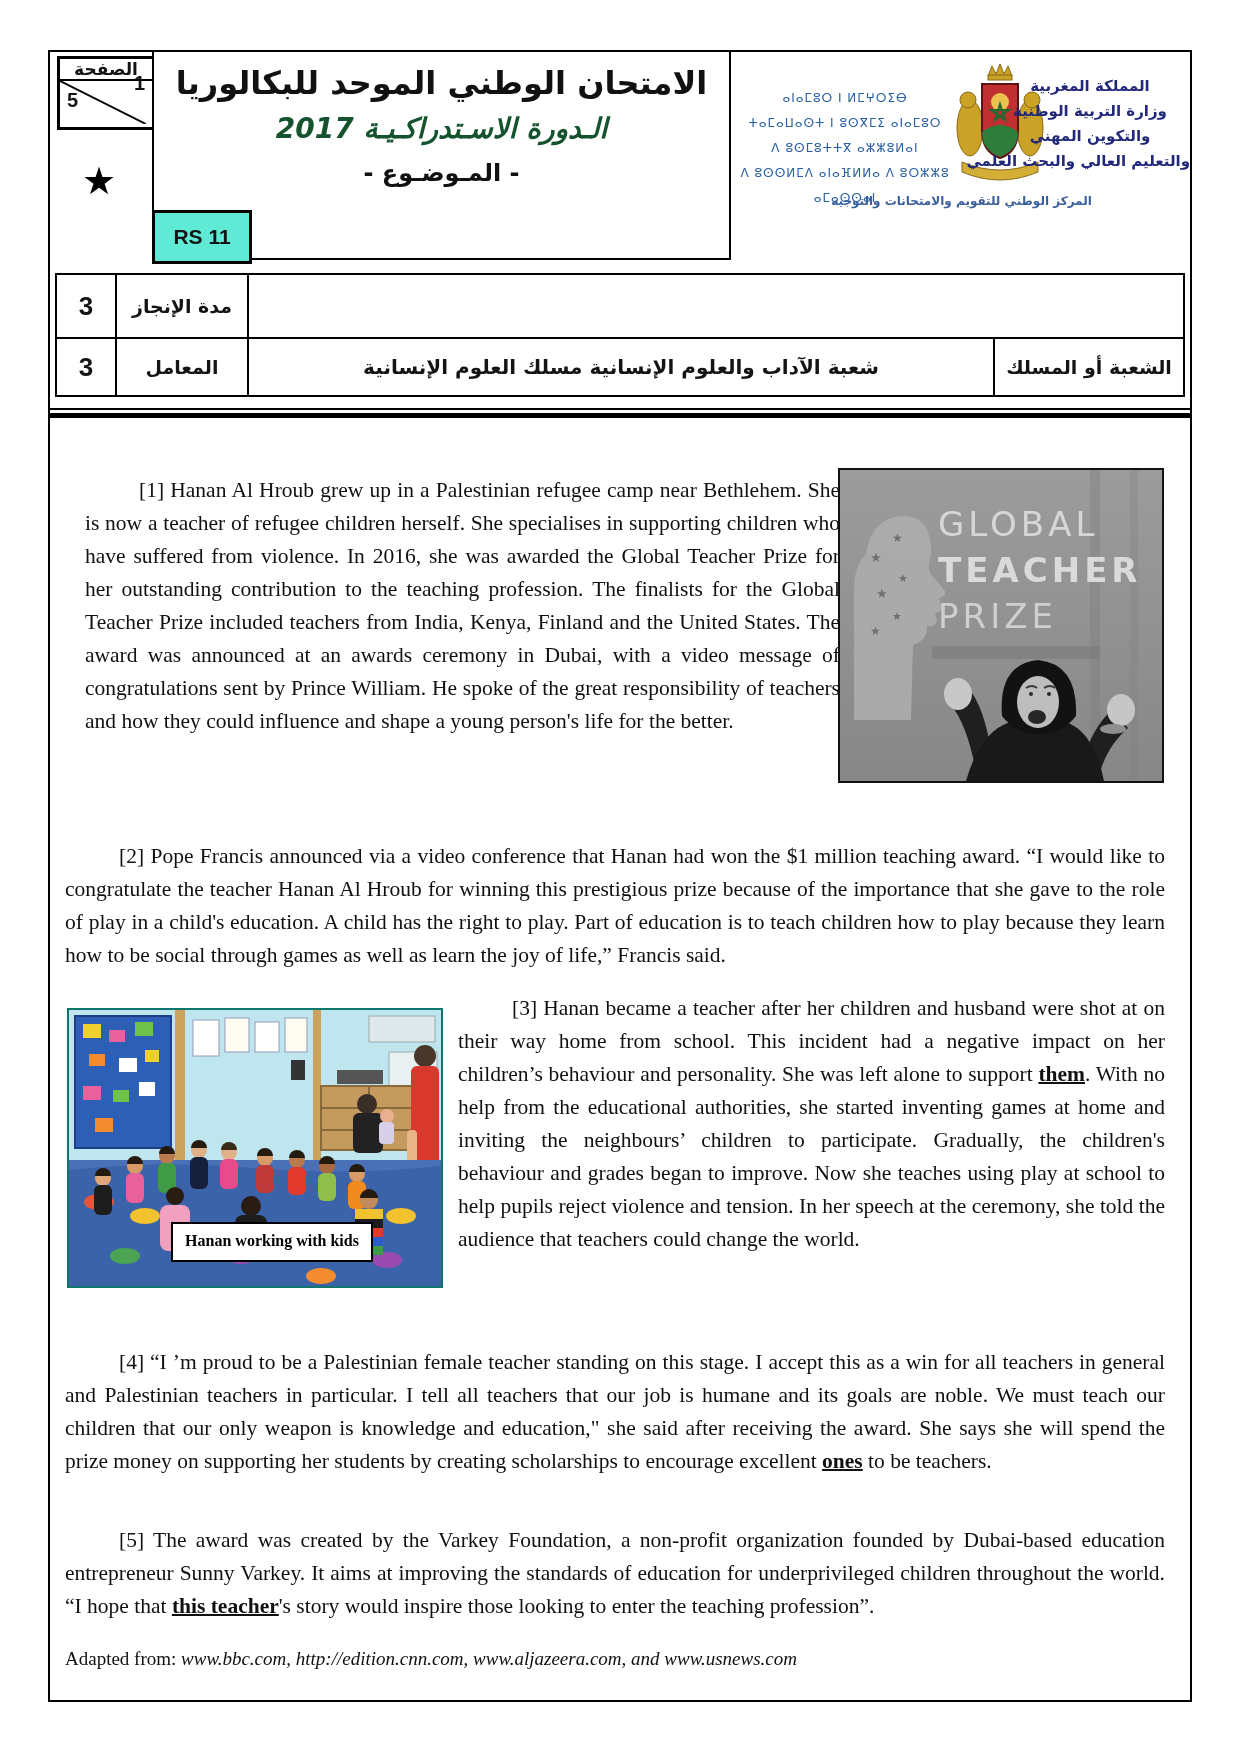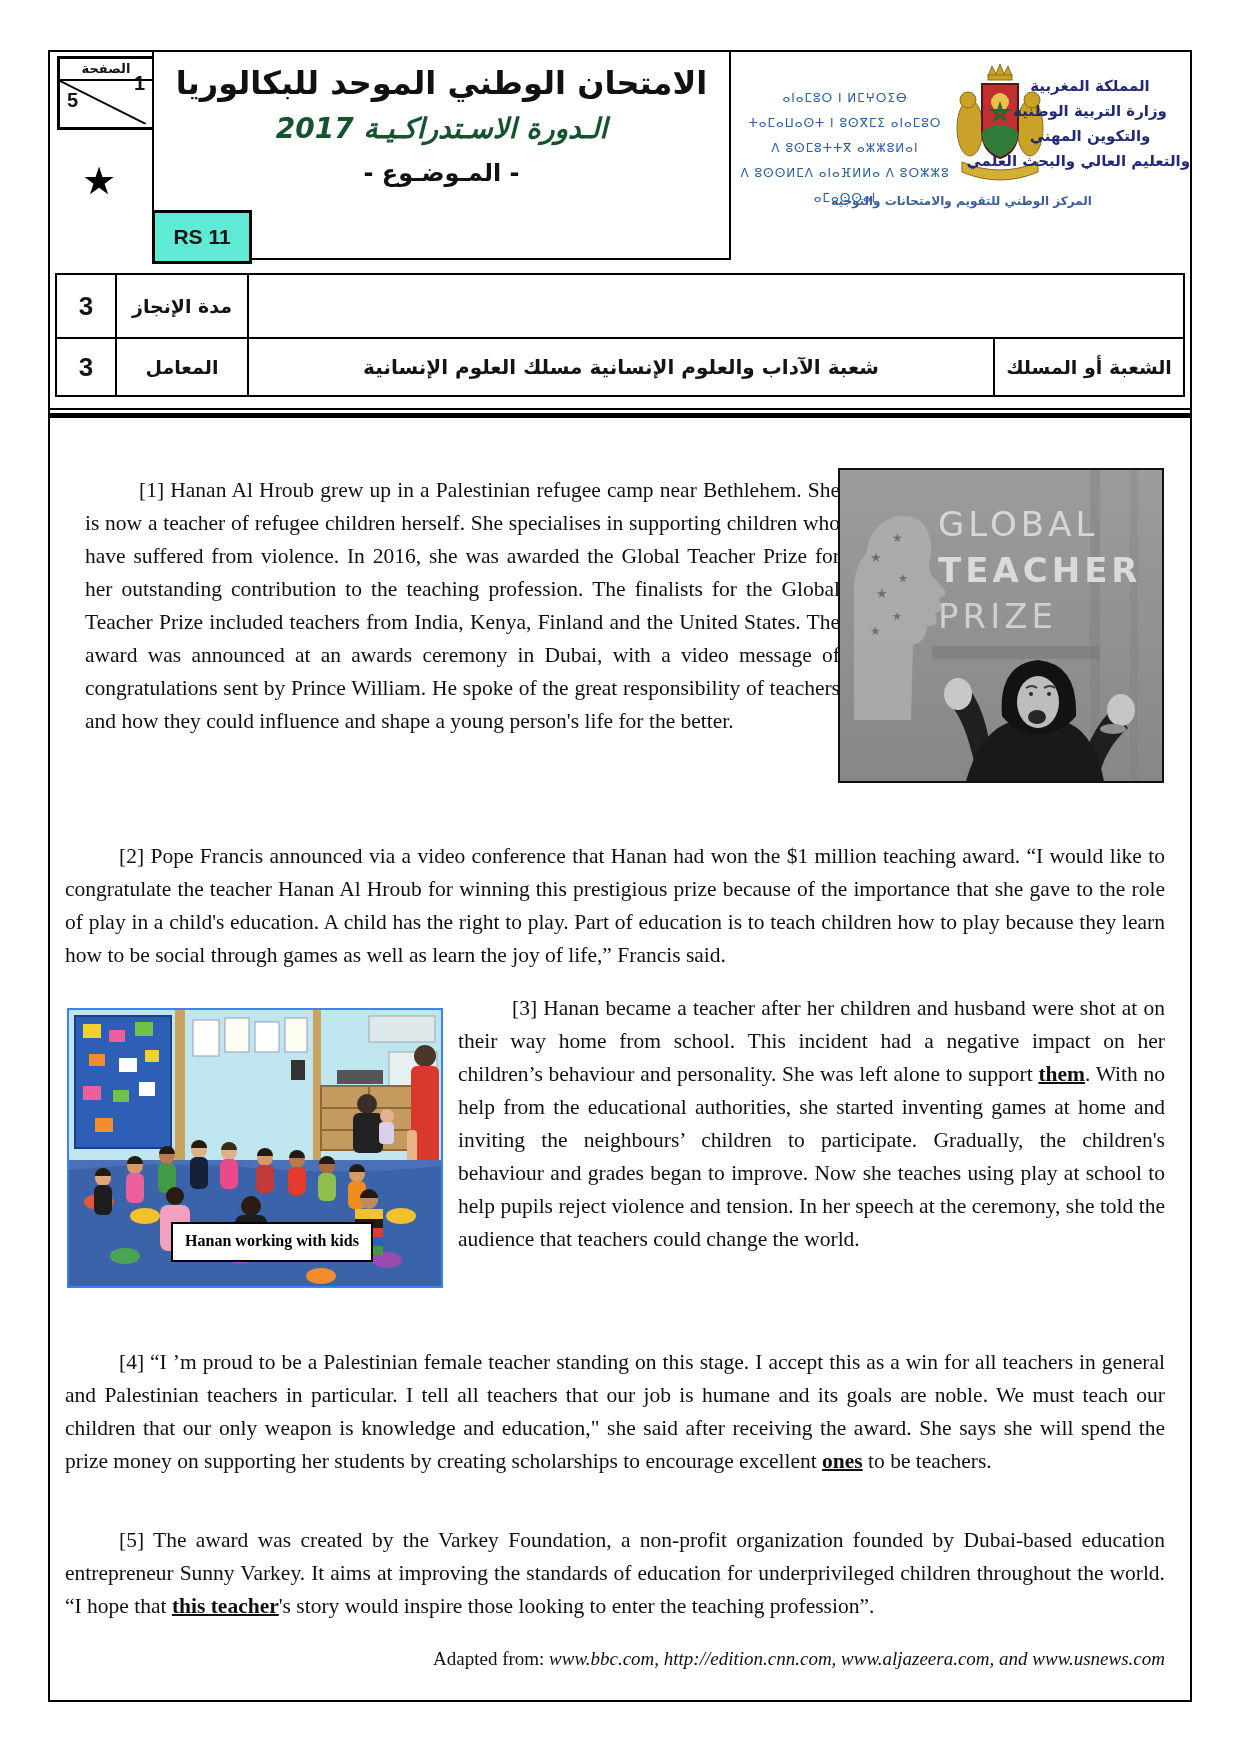--- a/index.html
+++ b/index.html
@@ -4,21 +4,21 @@
 <style>
   html,body{margin:0;padding:0;background:#e8e8e8;}
   .page{position:relative;width:1240px;height:1754px;background:#ffffff;margin:0 auto;
         font-family:"Liberation Serif",serif;color:#141414;overflow:hidden;}
   .abs{position:absolute;}
   
   .frame{left:48px;top:50px;width:1140px;height:1648px;border:2px solid #000;}
   
   .page-box{left:57px;top:56px;width:92px;height:68px;border:3px solid #000;background:#fff;}
   .page-box .strip{height:20px;border-bottom:2px solid #000;text-align:center;
-        font-family:"DejaVu Sans",sans-serif;font-size:13px;font-weight:bold;line-height:20px;}
+        font-family:"DejaVu Sans",sans-serif;font-size:17px;font-weight:bold;line-height:20px;}
   .page-box .lower{position:relative;height:43px;}
   .page-box .num1{position:absolute;right:7px;top:-9px;font-size:20px;font-weight:bold;
         font-family:"Liberation Sans",sans-serif;}
   .page-box .num5{position:absolute;left:7px;top:8px;font-size:20px;font-weight:bold;
         font-family:"Liberation Sans",sans-serif;}
   .star{left:82px;top:162px;font-size:38px;line-height:38px;color:#000;}
   
   .center-box{left:152px;top:50px;width:575px;height:206px;border:2px solid #000;background:#fff;
         text-align:center;font-family:"DejaVu Sans",sans-serif;}
   .exam-title{margin-top:12px;font-size:32px;font-weight:bold;color:#111;}
@@ -57,26 +57,26 @@
   
   .body-par{font-size:21.5px;line-height:33px;text-align:justify;text-indent:54px;color:#101010;}
   .p1{left:65px;top:452px;width:755px;margin-left:20px;}
   .p2{left:65px;top:818px;width:1100px;}
   .p3{left:458px;top:970px;width:707px;line-height:33px;}
   .p4{left:65px;top:1324px;width:1100px;}
   .p5{left:65px;top:1502px;width:1100px;}
   .emph{font-weight:bold;text-decoration:underline;text-decoration-thickness:2px;}
   
   .photo1{left:838px;top:468px;width:322px;height:311px;border:2px solid #111;background:#909090;}
-  .photo2{left:67px;top:1008px;width:372px;height:276px;border:2px solid #3b82f6;background:#a3a3a3;}
+  .photo2{left:67px;top:1008px;width:372px;height:276px;border:2px solid #0f766e;background:#a3a3a3;}
   .caption-box{position:absolute;left:102px;top:212px;width:198px;height:36px;background:#fff;
         border:2px solid #000;text-align:center;line-height:34px;font-weight:bold;font-size:16px;
         font-family:"Liberation Serif",serif;color:#000;}
   
-  .source-line{left:65px;top:1648px;width:1100px;text-align:right;font-size:19px;color:#101010;}
+  .source-line{left:65px;top:1648px;width:1100px;text-align:left;font-size:19px;color:#101010;}
   .source-line .src{font-style:italic;}
   svg{display:block;}
 </style>
 </head>
 <body>
 
 <div class="page">
 
   <div class="abs frame"></div>
 

